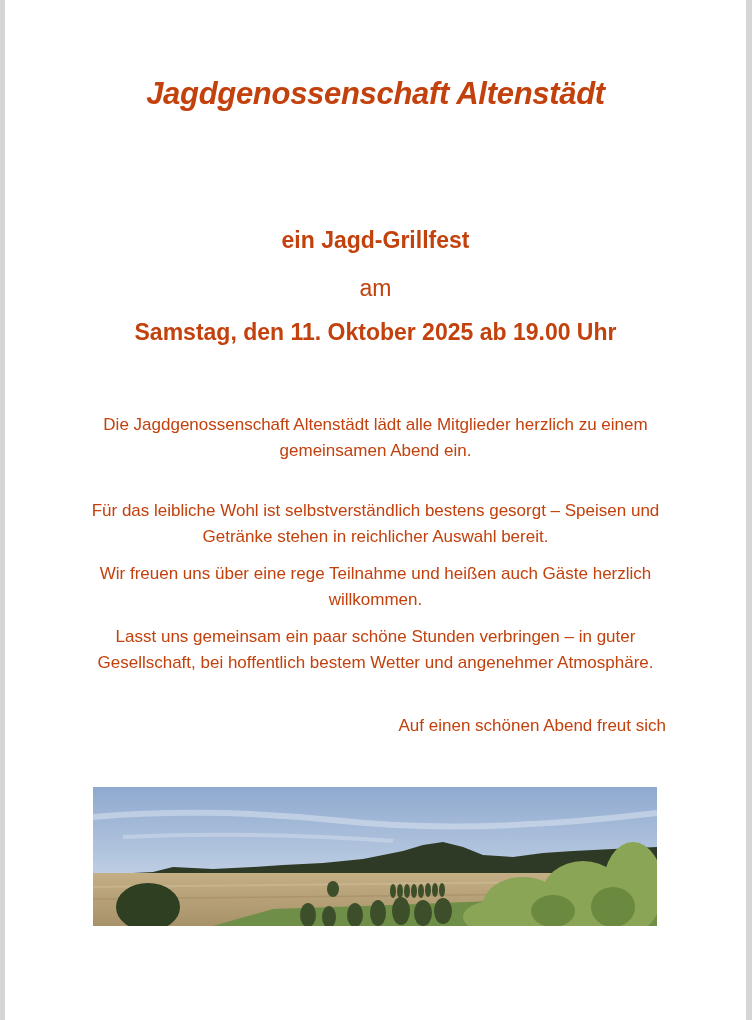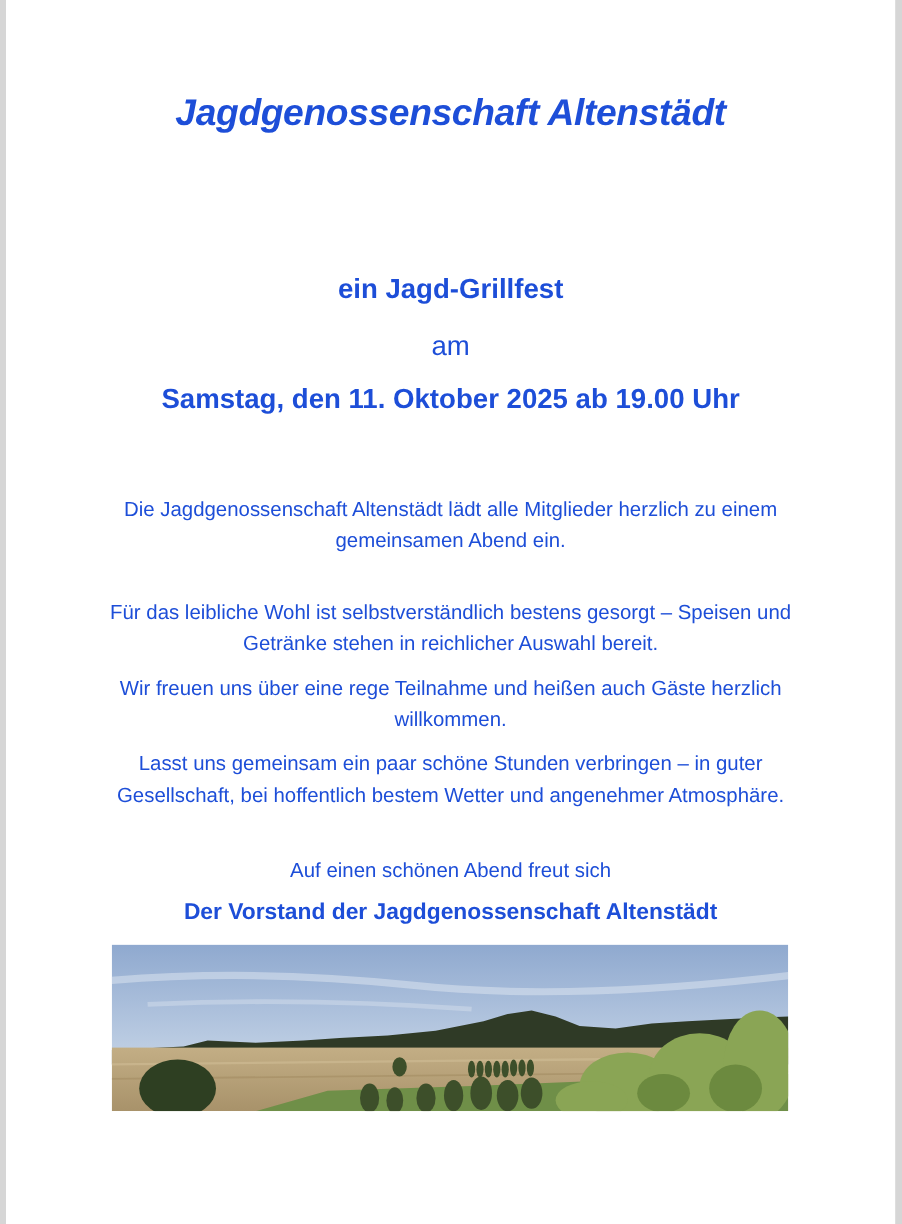--- a/index.html
+++ b/index.html
@@ -11,21 +11,21 @@
       overflow: hidden;
     }
     .page {
       position: absolute;
       left: 5px;
       top: 0;
       width: 741px;
       height: 1020px;
       background: #ffffff;
       font-family: "Liberation Sans", sans-serif;
-      color: #1d4ed8;
+      color: #c2410c;
     }
     .center { position: absolute; left: 0; right: 0; text-align: center; }
     .title {
       top: 76px;
       font-size: 31px;
       font-weight: bold;
       font-style: italic;
       letter-spacing: -0.3px;
     }
     .intro { top: 161px; font-size: 17px; }
@@ -35,21 +35,21 @@
     .venue { top: 366px; font-size: 23px; font-weight: bold; }
     .para {
       font-size: 17px;
       line-height: 26px;
       padding: 0 80px;
     }
     .p1 { top: 412px; }
     .p2 { top: 498px; }
     .p3 { top: 561px; }
     .p4 { top: 624px; }
-    .p5 { top: 713px; }
+    .p5 { top: 713px; text-align: right; }
     .signature { top: 750px; font-size: 19px; font-weight: bold; }
     .photo {
       position: absolute;
       left: 88px;
       top: 787px;
       width: 564px;
       height: 139px;
       overflow: hidden;
     }
     .photo svg { display: block; }
@@ -62,21 +62,20 @@
   <div class="center event">ein Jagd-Grillfest</div>
   <div class="center am">am</div>
   <div class="center date">Samstag, den 11. Oktober 2025 ab 19.00 Uhr</div>
 
   <div class="center para p1">Die Jagdgenossenschaft Altenstädt lädt alle Mitglieder herzlich zu einem gemeinsamen Abend ein.</div>
   <div class="center para p2">Für das leibliche Wohl ist selbstverständlich bestens gesorgt – Speisen und Getränke stehen in reichlicher Auswahl bereit.</div>
   <div class="center para p3">Wir freuen uns über eine rege Teilnahme und heißen auch Gäste herzlich willkommen.</div>
   <div class="center para p4">Lasst uns gemeinsam ein paar schöne Stunden verbringen – in guter Gesellschaft, bei hoffentlich bestem Wetter und angenehmer Atmosphäre.</div>
   <div class="center para p5">Auf einen schönen Abend freut sich</div>
 
-  <div class="center signature">Der Vorstand der Jagdgenossenschaft Altenstädt</div>
 
   <div class="photo">
     <svg width="564" height="139" viewBox="0 0 564 139" xmlns="http://www.w3.org/2000/svg">
       <defs>
         <linearGradient id="sky" x1="0" y1="0" x2="0" y2="1">
           <stop offset="0" stop-color="#8fa9cf"></stop>
           <stop offset="1" stop-color="#c4d3e6"></stop>
         </linearGradient>
         <linearGradient id="field" x1="0" y1="0" x2="0" y2="1">
           <stop offset="0" stop-color="#c3ae85"></stop>

